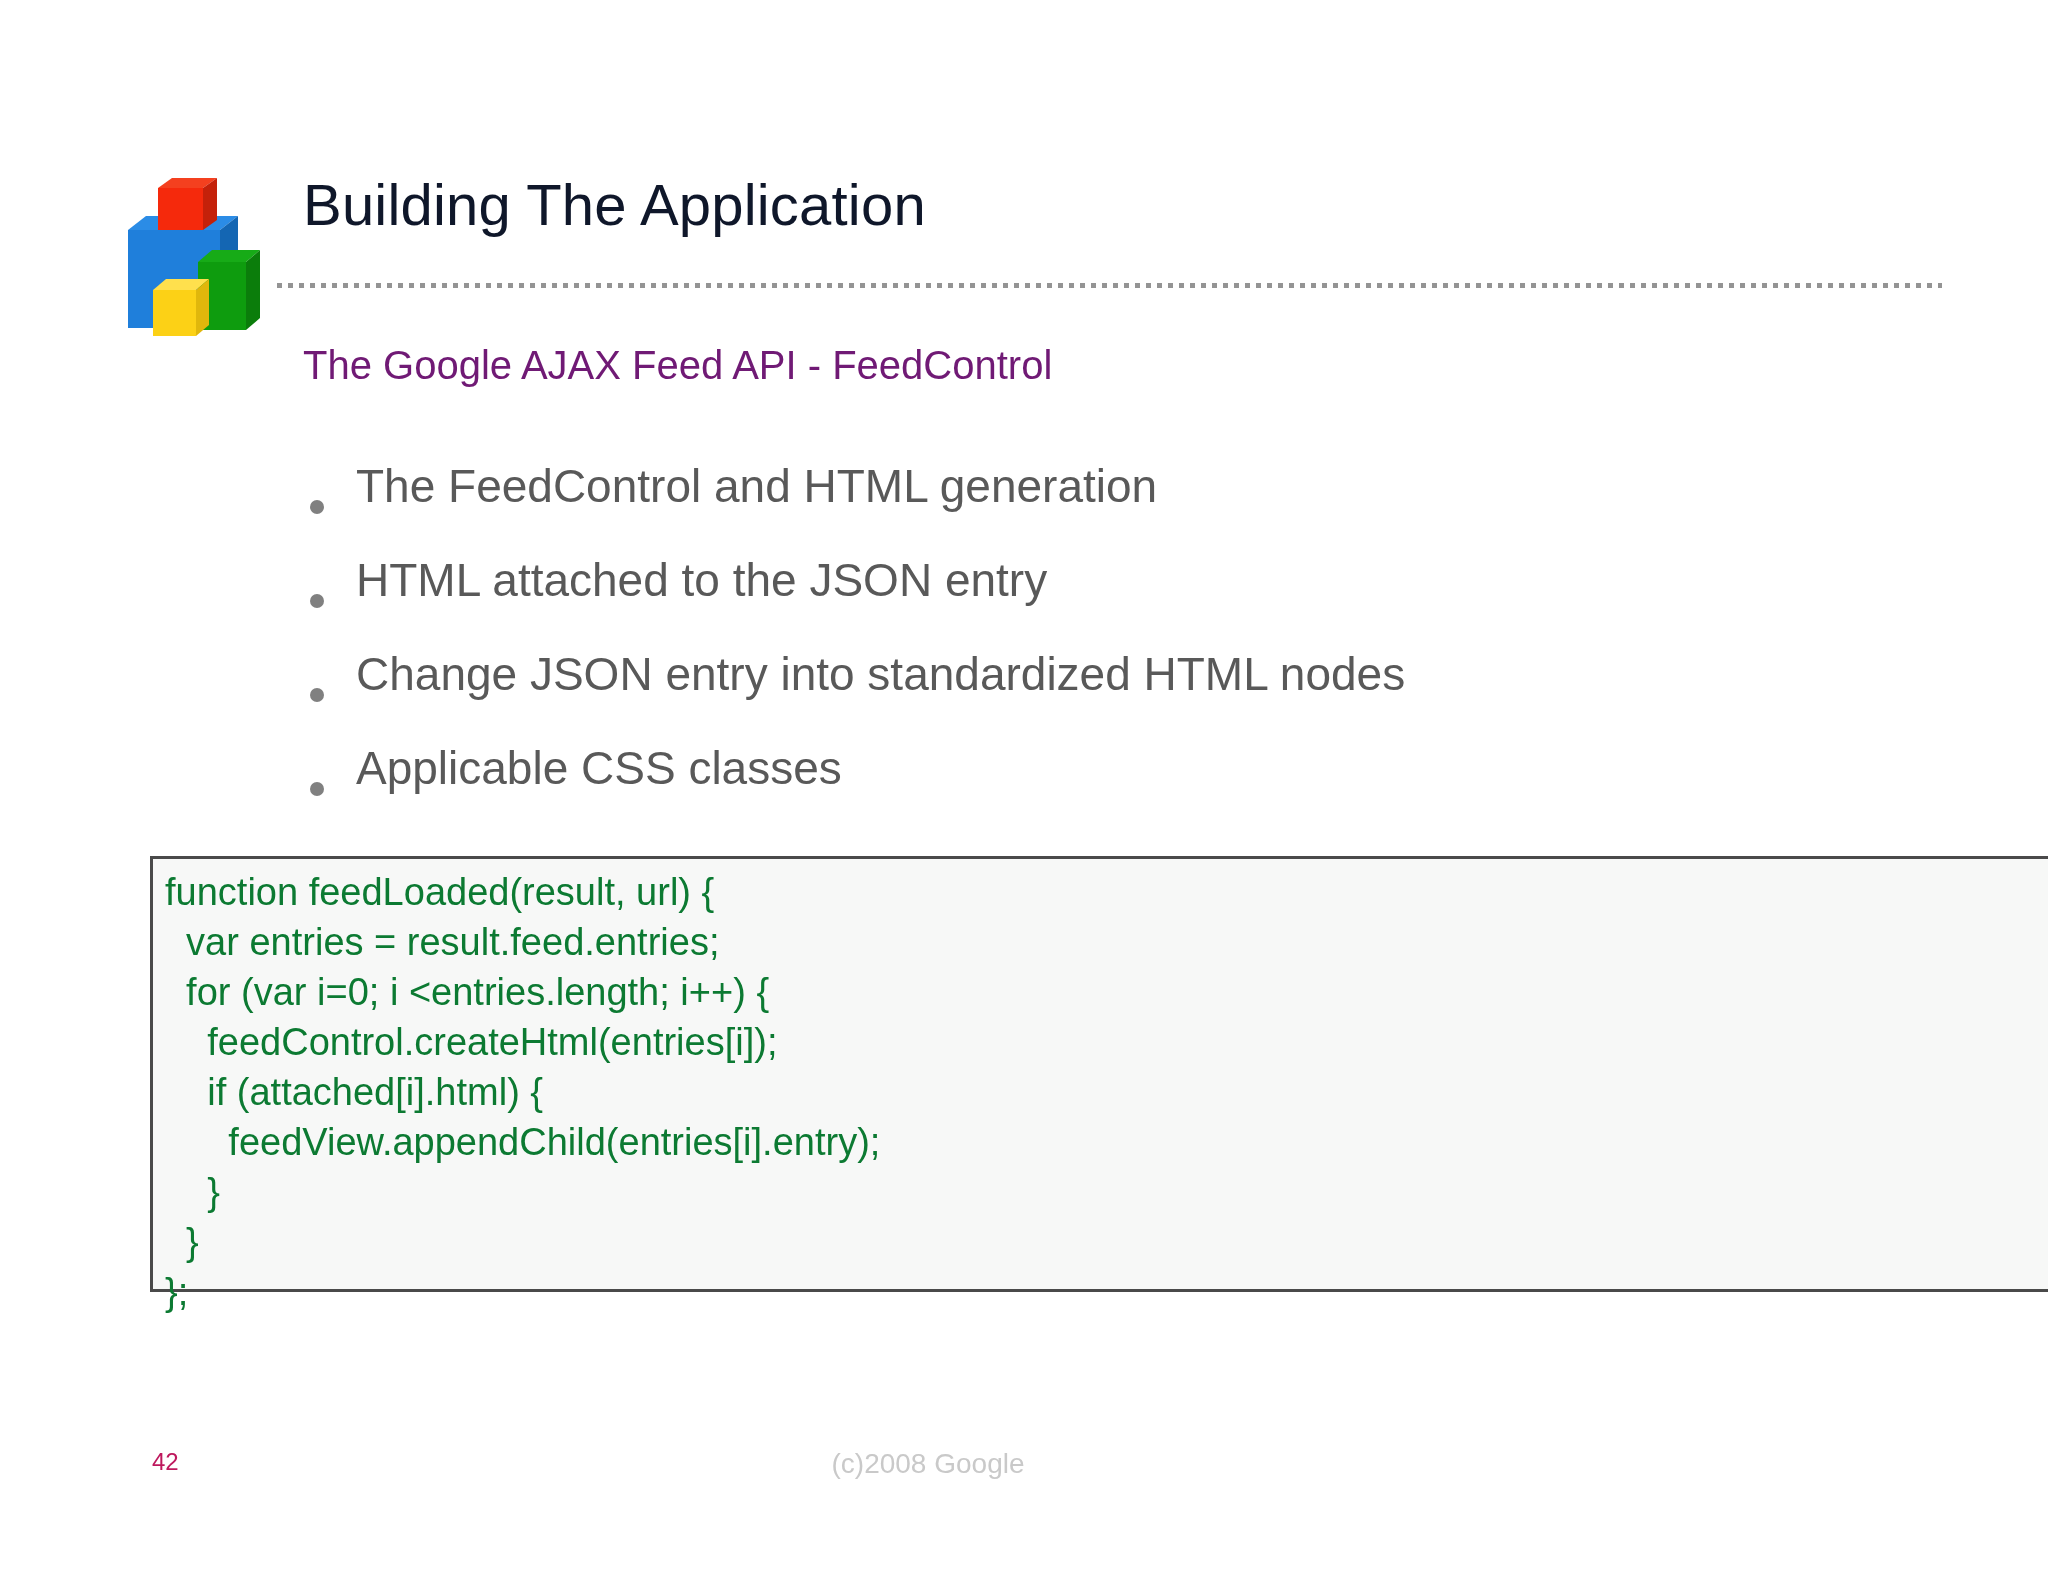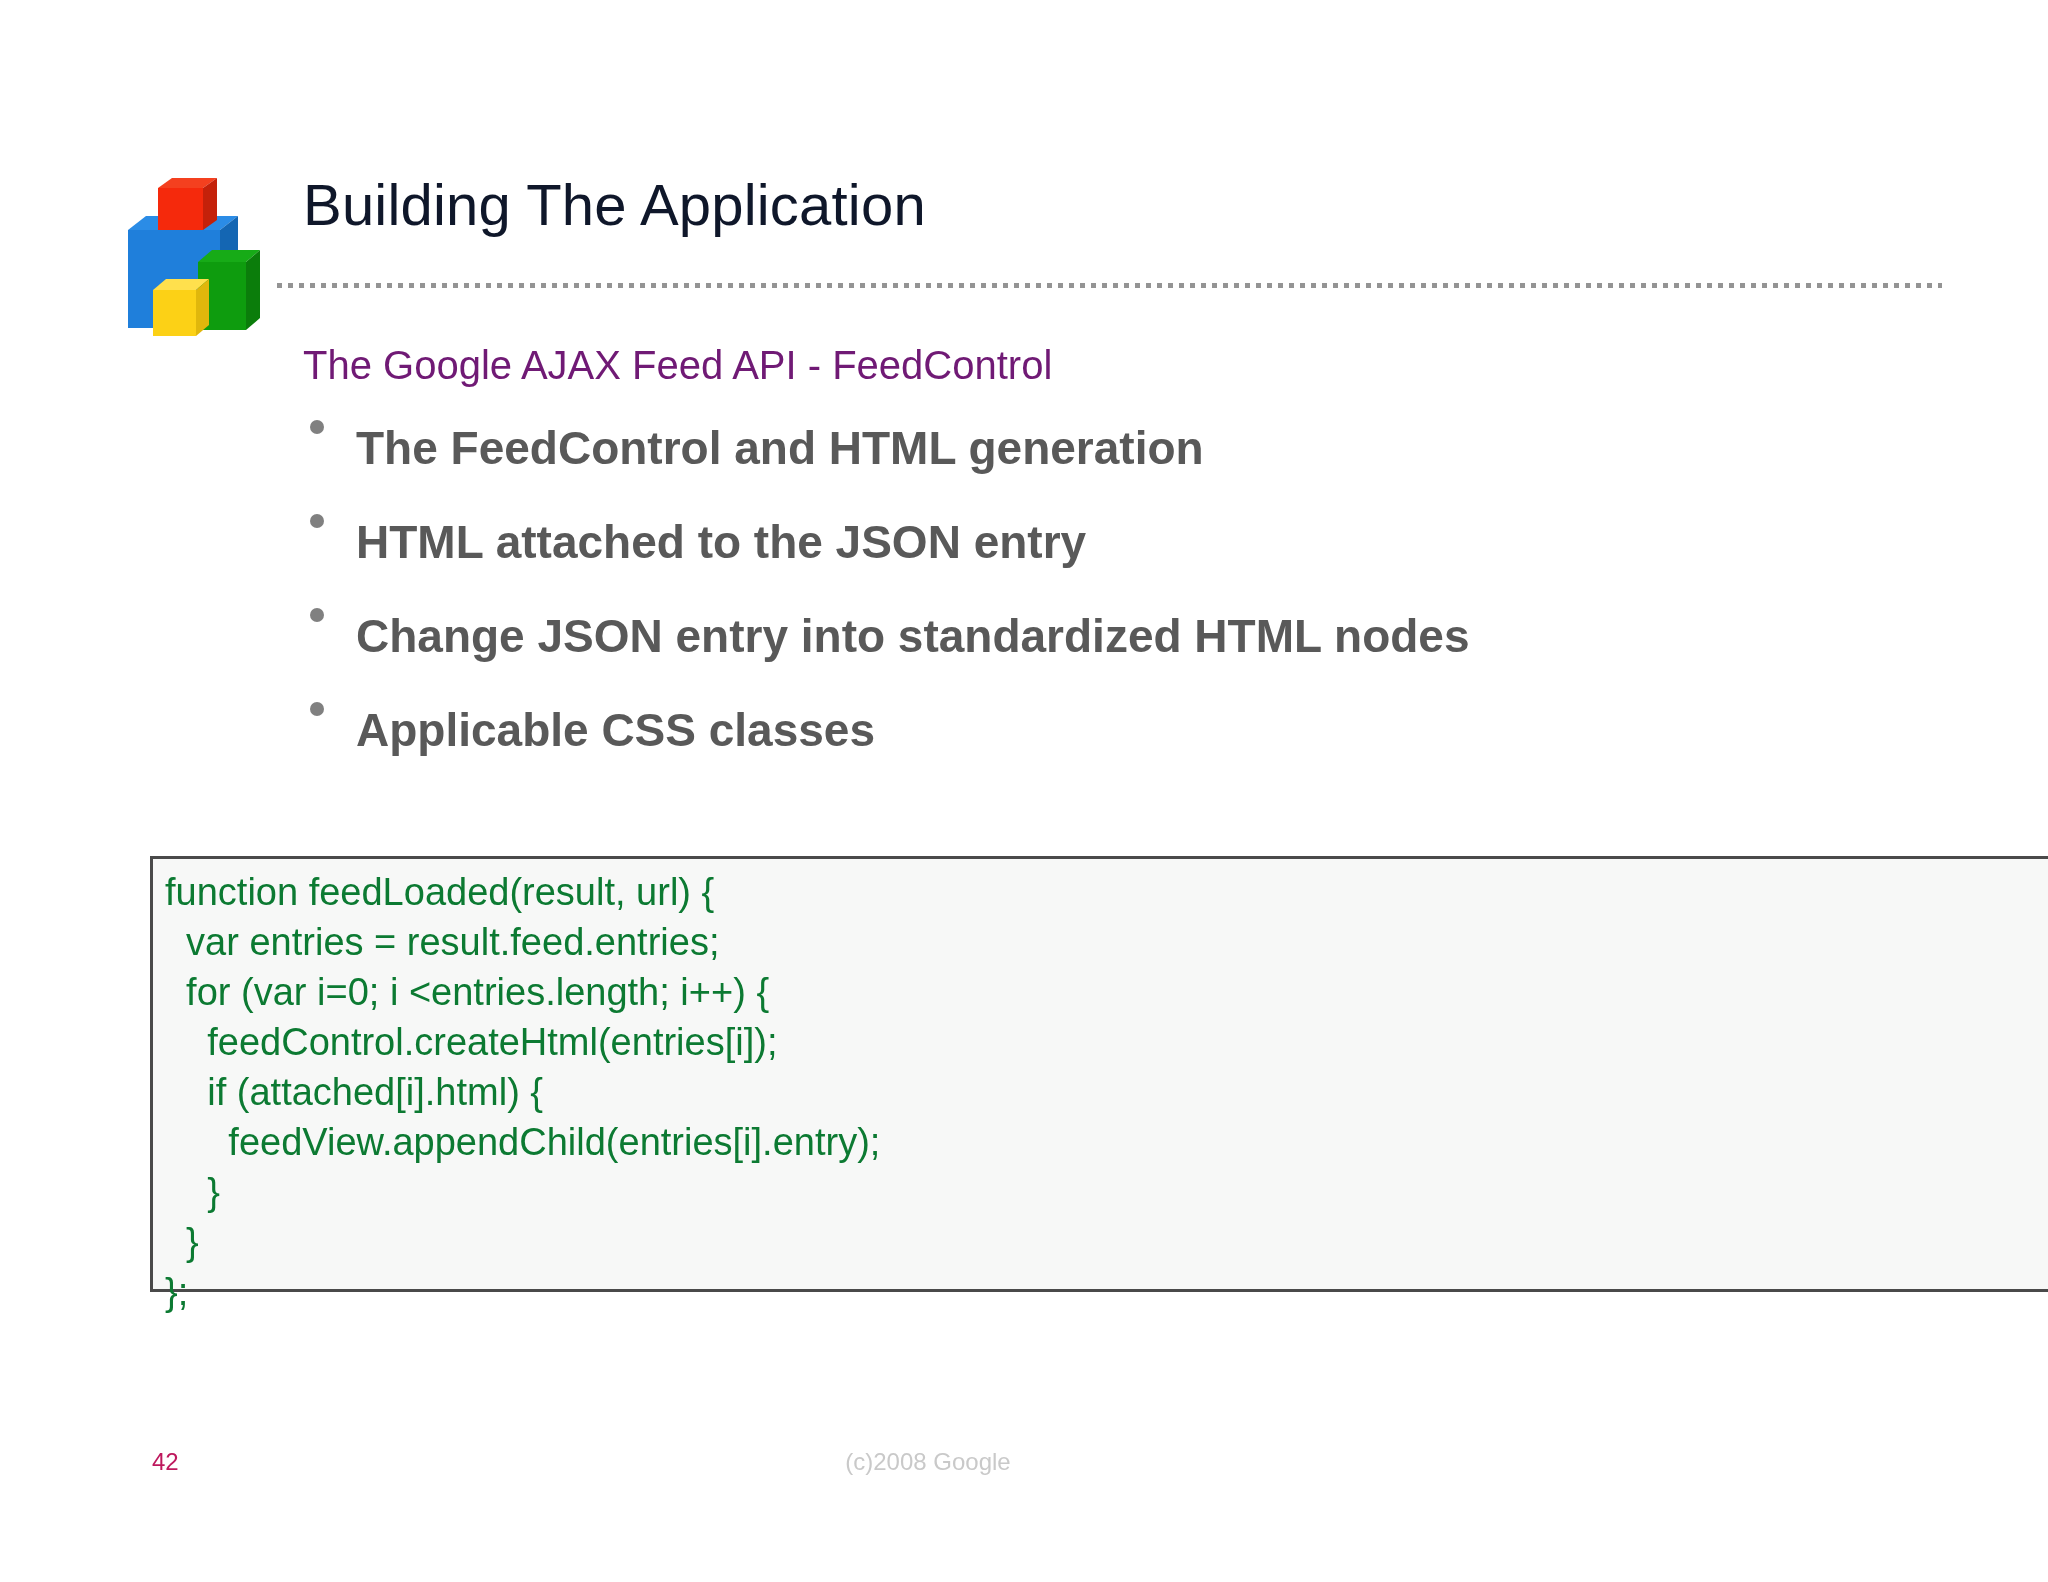--- a/index.html
+++ b/index.html
@@ -76,22 +76,21 @@
   .bullets {
     position: absolute;
     left: 310px;
     top: 420px;
     width: 1600px;
   }
   .bullet-row {
     position: relative;
     height: 94px;
     display: flex;
-    align-items: flex-start;
-    font-weight: bold;
+    align-items: flex-end;
   }
   .bullet-dot {
     width: 14px;
     height: 14px;
     border-radius: 50%;
     background: #808080;
     flex: 0 0 auto;
     margin-right: 32px;
   }
   .bullet-text {
@@ -134,21 +133,21 @@
     top: 1448px;
     font-size: 24px;
     color: #be185d;
   }
   .copyright {
     position: absolute;
     left: 0;
     top: 1448px;
     width: 1856px;
     text-align: center;
-    font-size: 24px;
+    font-size: 28px;
     color: #c9c9c9;
   }
 </style>
 </head>
 <body>
 
 <div class="slide">
 
   <div class="logo">
     <svg width="150" height="165" viewBox="0 0 150 165" xmlns="http://www.w3.org/2000/svg">

